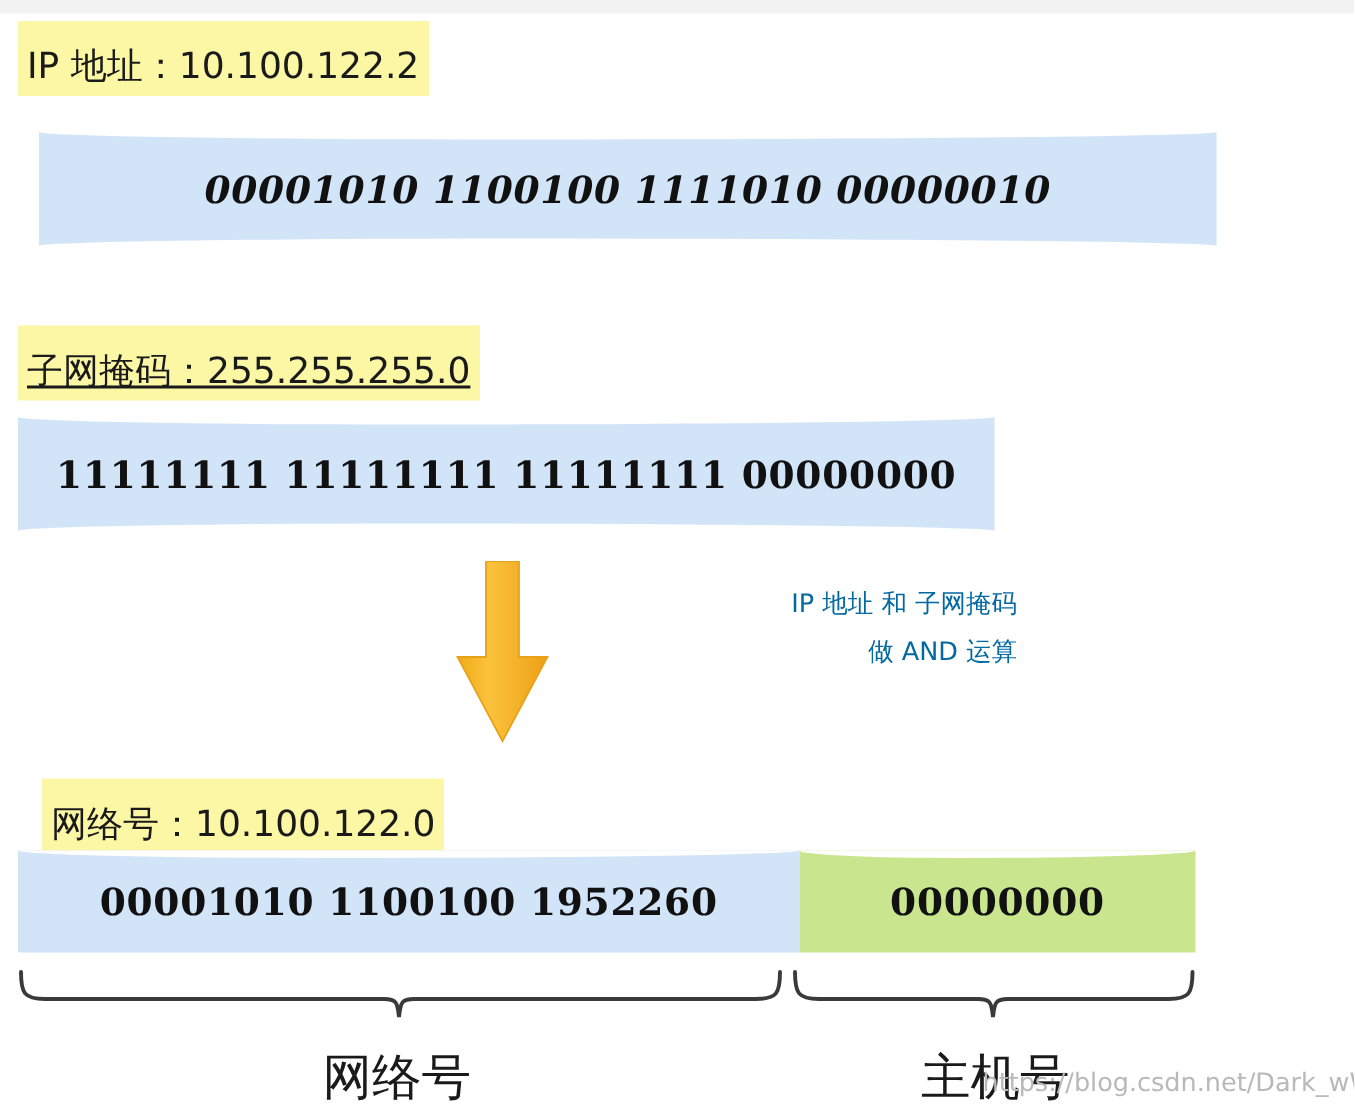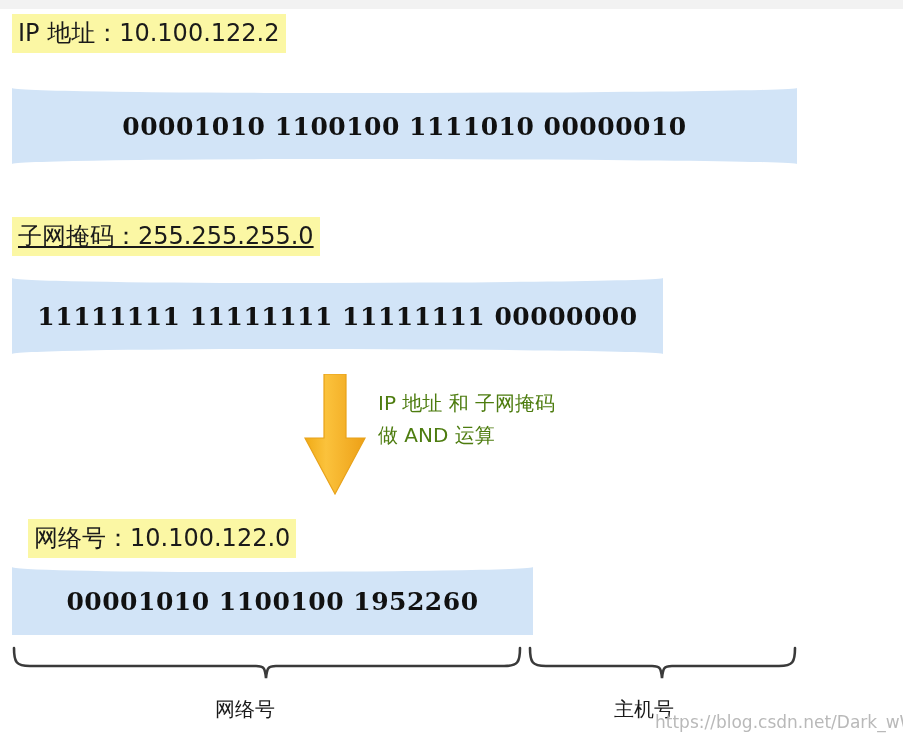--- a/index.html
+++ b/index.html
@@ -29,21 +29,21 @@
   }
 
   
   .hl {
     position: absolute;
     background: #fbf7a4;
     color: #1a1a1a;
     font-size: 24px;
     line-height: 34px;
     white-space: nowrap;
-    padding: 2px 6px 3px 6px;
+    padding: 13px 6px 3px 6px;
     font-family: "DejaVu Sans", "Liberation Sans", sans-serif;
   }
   #label-ip    { left: 12px; top: 14px; }
   #label-mask  { left: 12px; top: 217px; text-decoration: underline; }
   #label-net   { left: 12px; top: 519px; margin-left: 16px; }
 
   
   .band {
     position: absolute;
     display: flex;
@@ -53,21 +53,21 @@
     font-weight: bold;
     font-size: 25px;
     letter-spacing: 0.5px;
     color: #111111;
     white-space: nowrap;
   }
   .blue  { background: #d2e4f7; }
   .green { background: #c9e68f; }
 
   #band-ip {
-    left: 12px; top: 88px; width: 785px; height: 76px;
+    left: 26px; top: 88px; width: 785px; height: 76px; font-style: italic;
   }
   #band-mask {
     left: 12px; top: 278px; width: 651px; height: 76px;
   }
 
   
   #band-result-net {
     left: 12px; top: 567px; width: 521px; height: 68px;
   }
   #band-result-host {
@@ -93,41 +93,41 @@
     width: 64px;
     height: 122px;
   }
 
   
   #and-note {
     position: absolute;
     left: 378px;
     top: 387px;
     width: 300px;
-    text-align: left;
-    font-size: 20px;
+    text-align: right;
+    font-size: 17px;
     line-height: 32px;
-    color: #4d7c0f;
+    color: #0369a1;
     font-family: "DejaVu Sans", "Liberation Sans", sans-serif;
   }
   #and-note div { white-space: nowrap; }
 
   
   #braces {
     position: absolute;
     left: 0;
     top: 644px;
     width: 903px;
     height: 52px;
   }
 
   
   .part-label {
     position: absolute;
-    font-size: 20px;
+    font-size: 33px;
     color: #1a1a1a;
     white-space: nowrap;
     font-family: "DejaVu Sans", "Liberation Sans", sans-serif;
   }
   #part-network { left: 215px; top: 696px; }
   #part-host    { left: 614px; top: 696px; text-align: center; }
 
   
   #watermark {
     position: absolute;
@@ -178,20 +178,24 @@
     <div>做 AND 运算</div>
   </div>
 
   <div class="hl" id="label-net">网络号：10.100.122.0</div>
 
   <div class="band blue" id="band-result-net">
     <div class="torn-top"></div>
     <span>00001010 1100100 1952260</span>
   </div>
 
+  <div class="band green" id="band-result-host">
+    <div class="torn-top"></div>
+    <span>00000000</span>
+  </div>
 
   <svg id="braces" viewBox="0 0 903 52">
 
     <path d="M14,4 C14,18 16,22 30,22 L256,22 C264,22 265,24 266,34
              C267,24 268,22 276,22 L504,22 C518,22 520,18 520,4" fill="none" stroke="#3a3a3a" stroke-width="2.6" stroke-linecap="round"></path>
 
     <path d="M530,4 C530,18 532,22 546,22 L652,22 C660,22 661,24 662,34
              C663,24 664,22 672,22 L779,22 C793,22 795,18 795,4" fill="none" stroke="#3a3a3a" stroke-width="2.6" stroke-linecap="round"></path>
   </svg>
 

